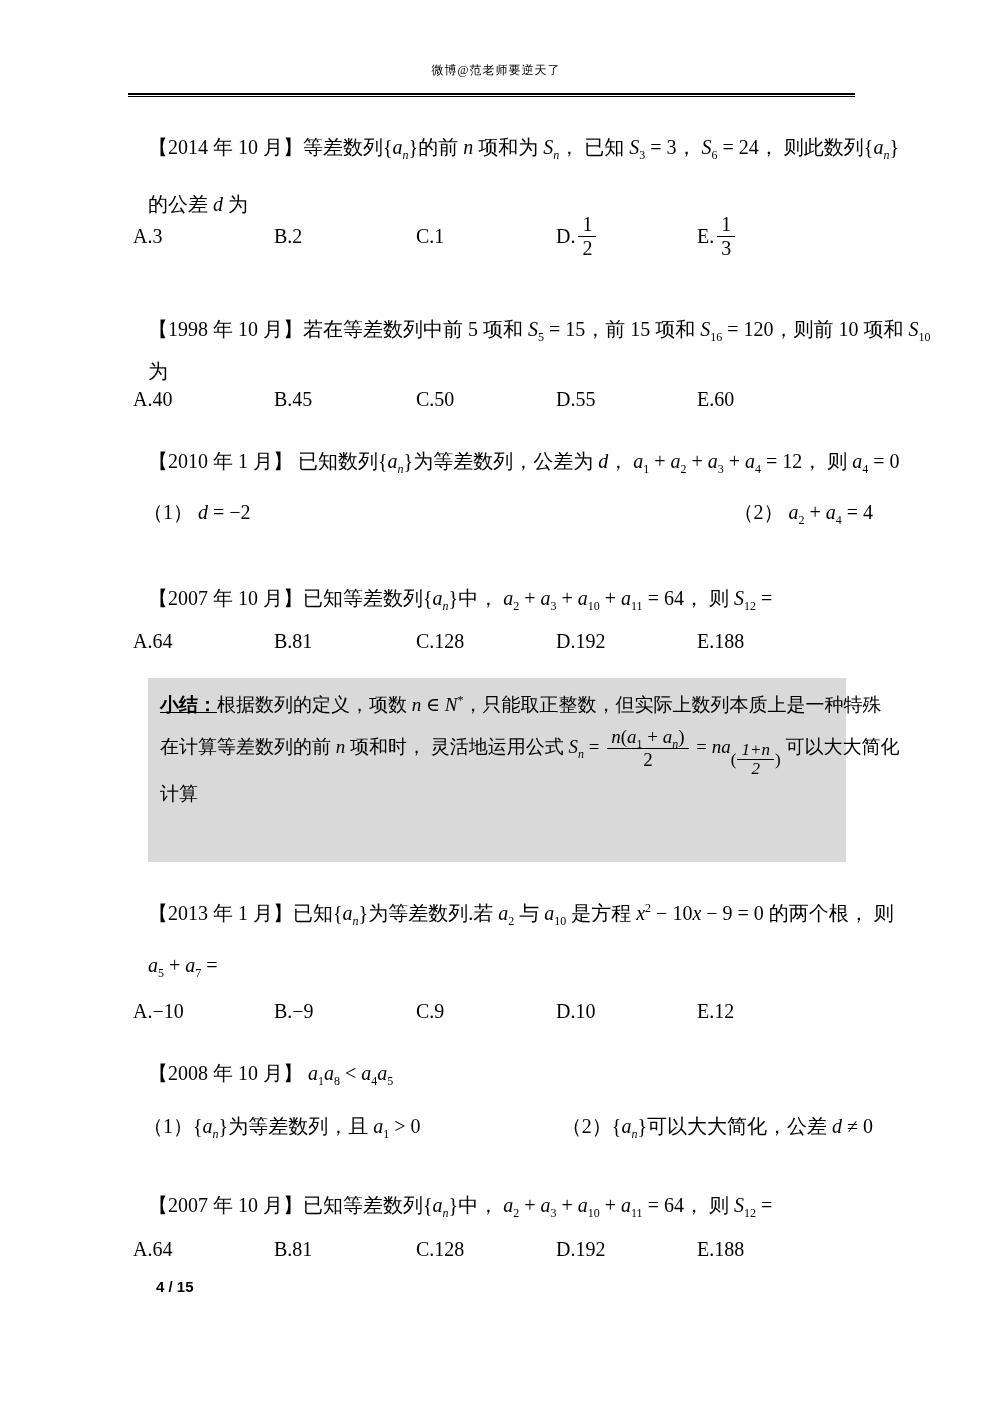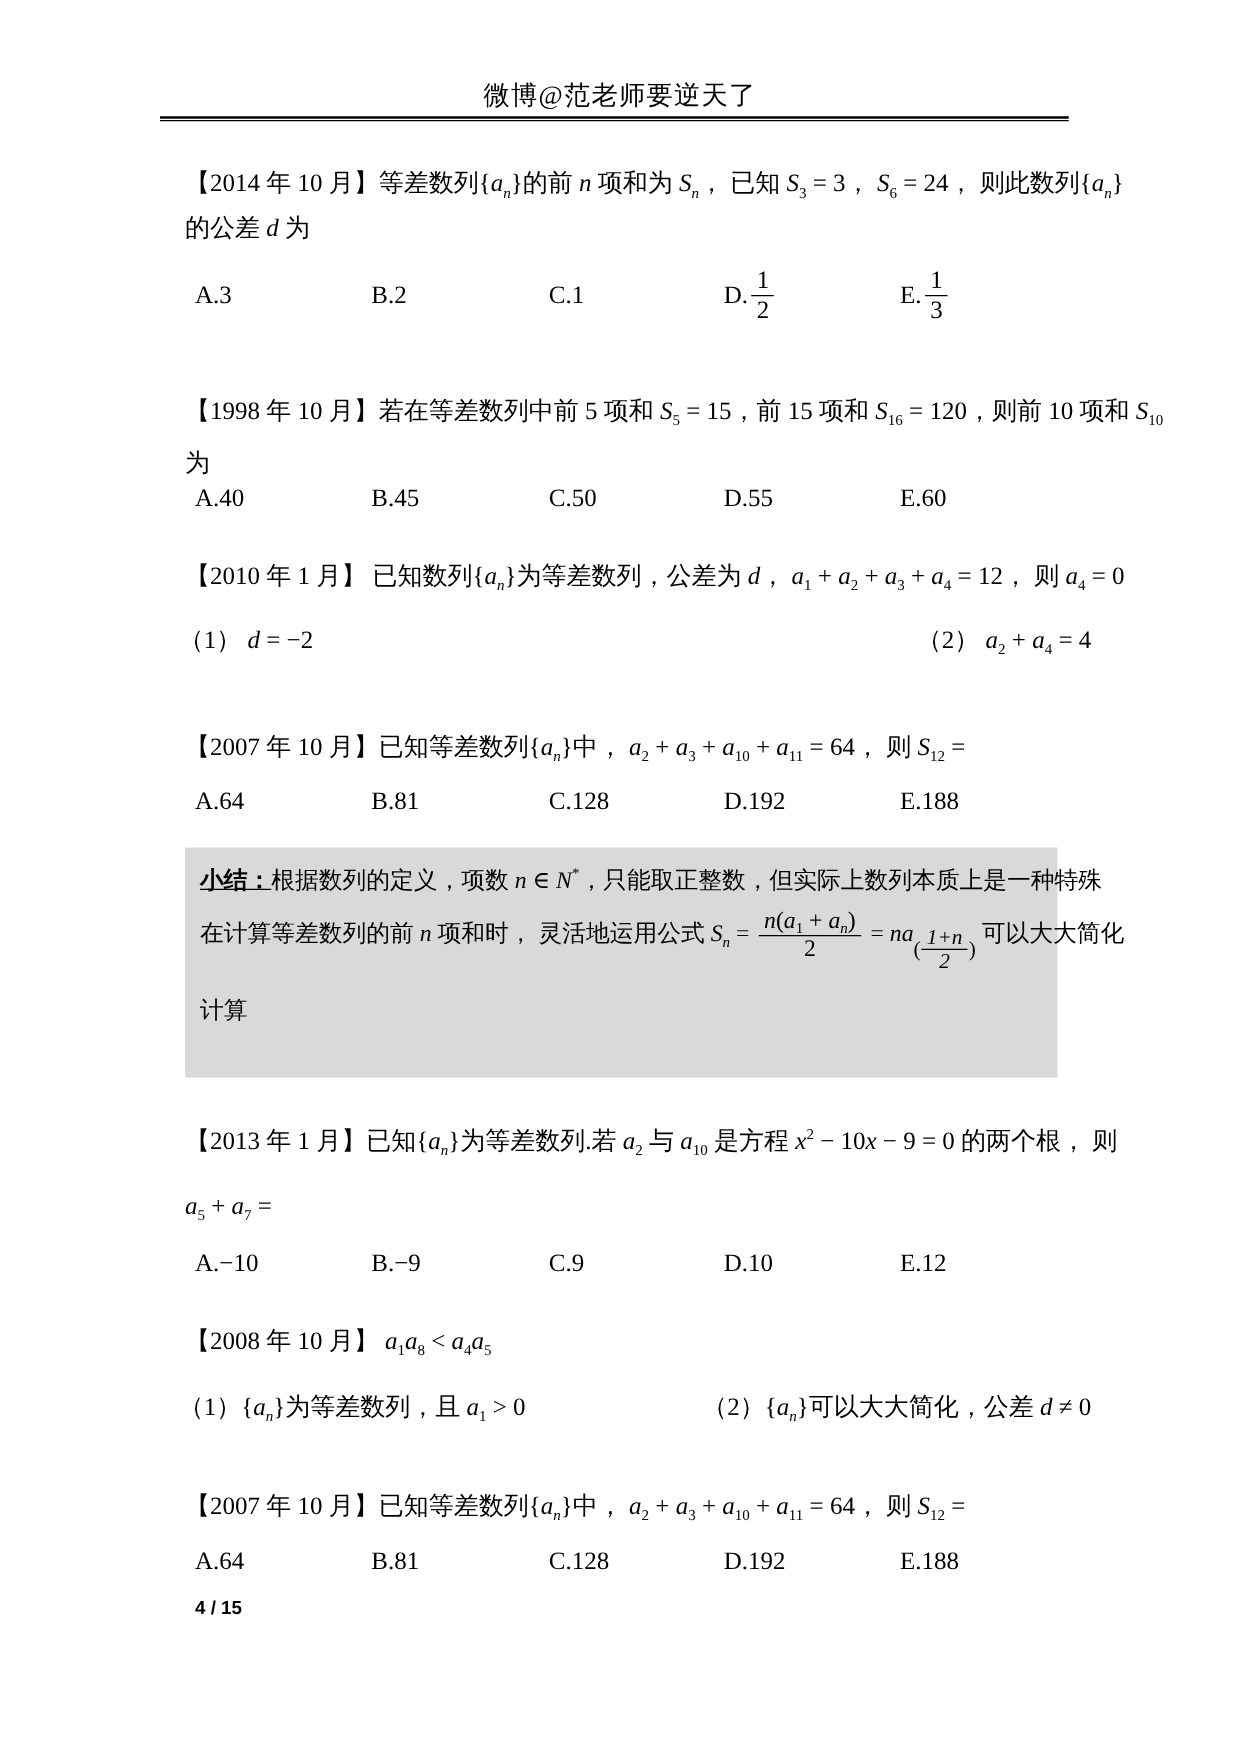--- a/index.html
+++ b/index.html
@@ -12,32 +12,32 @@
     font-size: 20px;
     overflow: hidden;
     font-family: "Liberation Serif", "DejaVu Serif", serif;
   }
   .zh { font-family: "Liberation Serif", "DejaVu Serif", serif; font-style: normal; }
   .mt { font-family: "Liberation Serif", "DejaVu Serif", serif; font-style: italic; }
   .b  { font-weight: bold; text-decoration: underline; }
   sub.ss, sup.ss { font-size: 12px; line-height: 0; }
   .header-title {
     position: absolute; top: 62px; left: 0; width: 100%;
-    text-align: center; font-size: 21px; letter-spacing: 1px;
+    text-align: center; font-size: 12px; letter-spacing: 1px;
   }
   .header-rule {
     position: absolute; top: 93px; left: 128px; width: 727px;
     height: 4px; border-top: 2px solid #000; border-bottom: 1px solid #000;
   }
   .line {
     position: absolute; left: 148px; width: 740px;
     margin: 0; white-space: nowrap; line-height: 26px;
   }
   .opts {
-    position: absolute; left: 156px; width: 740px;
+    position: absolute; left: 133px; width: 740px;
     display: grid; grid-template-columns: 141px 142px 140px 141px auto;
     align-items: center; min-height: 26px;
   }
   .opt { display: inline-flex; align-items: center; white-space: nowrap; }
   .conds { position: absolute; left: 143px; width: 730px; display: flex; line-height: 28px; justify-content: space-between; }
   .conds .c1-p3 { width: 352px; }
   .conds .c1-p6 { width: 383px; }
   .cond { white-space: nowrap; }
   .frac {
     display: inline-flex; flex-direction: column; align-items: stretch;
@@ -50,40 +50,40 @@
   }
   sub.subfrac .par { font-size: 17px; font-style: normal; }
   .frac.tiny { font-size: 17px; margin: 0 1px; line-height: 1.1; }
   .summary {
     position: absolute; left: 148px; top: 678px; width: 698px; height: 184px;
     padding: 14px 12px 0 12px; background: #d9d9d9;
   }
   .sline { margin: 0; white-space: nowrap; line-height: 26px; font-size: 19px; }
   .sline + .sline { margin-top: 16px; }
   .sline.formula { margin-top: 8px; }
-  .sline.last { margin-top: 17px; }
+  .sline.last { margin-top: 2px; }
   .footer {
     position: absolute; left: 156px; top: 1278px;
     font-family: "Liberation Sans", "DejaVu Sans", sans-serif;
     font-weight: bold; font-size: 15px; text-align: right;
   }
 </style>
 </head>
 <body>
 
 <div class="page">
 
   <header>
     <div class="header-title zh">微博@范老师要逆天了</div>
     <div class="header-rule"></div>
   </header>
 
   <section>
     <p class="line zh" style="top:134px"><span class="zh">【2014 年 10 月】等差数列</span><span class="zh">{</span><span class="mt">a</span><sub class="mt ss">n</sub><span class="zh">}</span><span class="zh">的前 </span><span class="mt">n</span><span class="zh"> 项和为 </span><span class="mt">S</span><sub class="mt ss">n</sub><span class="zh">， 已知 </span><span class="mt">S</span><sub class="zh ss">3</sub><span class="zh"> = 3， </span><span class="mt">S</span><sub class="zh ss">6</sub><span class="zh"> = 24， 则此数列</span><span class="zh">{</span><span class="mt">a</span><sub class="mt ss">n</sub><span class="zh">}</span></p>
-    <p class="line zh" style="top:170px"><span class="zh">的公差 </span><span class="mt">d</span><span class="zh"> 为</span></p>
+    <p class="line zh" style="top:191px"><span class="zh">的公差 </span><span class="mt">d</span><span class="zh"> 为</span></p>
     <div class="opts zh" style="top:210px; height:52px;">
       <span class="opt">
           <span class="zh">A.3</span>
         </span>
       <span class="opt">
           <span class="zh">B.2</span>
         </span>
       <span class="opt">
           <span class="zh">C.1</span>
         </span>

